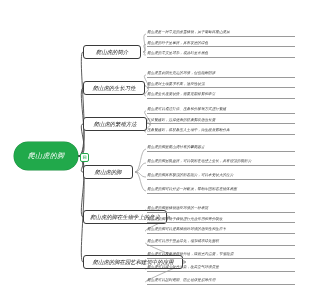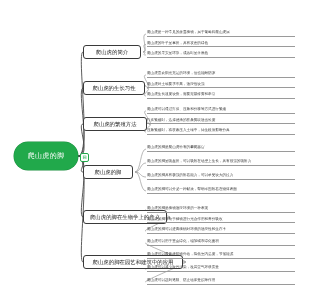--- a/index.html
+++ b/index.html
@@ -3,21 +3,21 @@
 <meta charset="utf-8">
 <style>
   html,body{margin:0;padding:0;}
   body{
     width:300px;height:295px;
     background:#ffffff;
     font-family:"DejaVu Sans","Liberation Sans",sans-serif;
     overflow:hidden;
     position:relative;
   }
-  #canvas{position:absolute;inset:0;width:300px;height:295px;}
+  #canvas{position:absolute;inset:0;width:300px;height:295px;font-style:italic;}
   svg.links{position:absolute;left:0;top:0;width:300px;height:295px;pointer-events:none;}
 
   .root{
     position:absolute;
     background:#21A94B;
     color:#ffffff;
     border-radius:16px;
     display:flex;align-items:center;justify-content:center;
     font-size:7px;
     letter-spacing:.3px;

